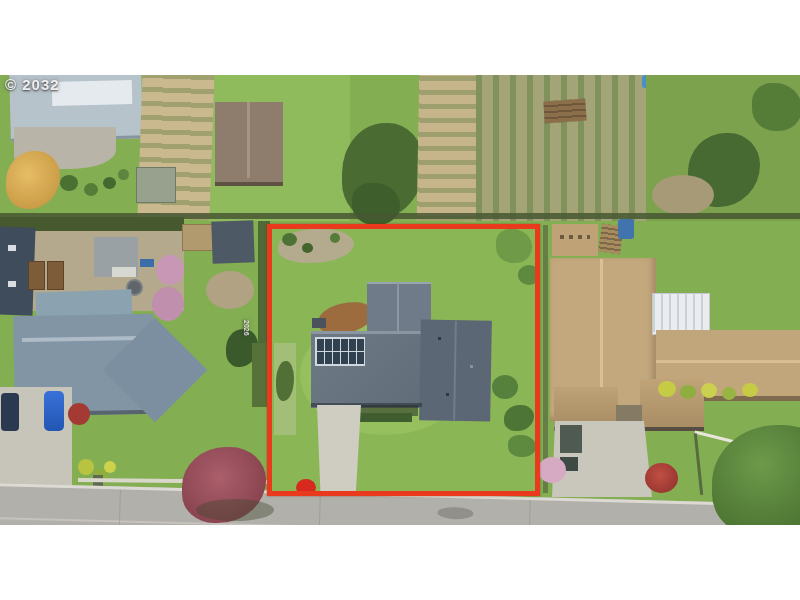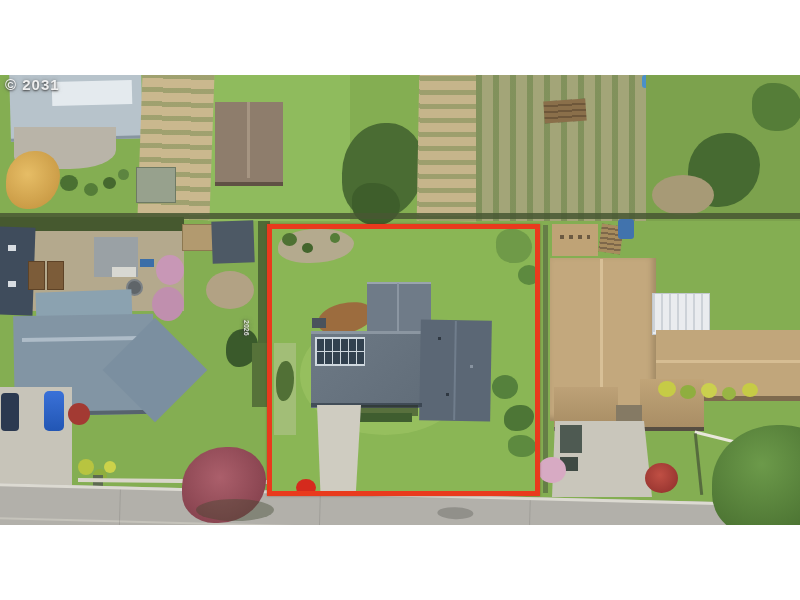--- a/index.html
+++ b/index.html
@@ -157,16 +157,16 @@
     <div class="f" style="left:560px;top:350px;width:22px;height:28px;background:#4e5a52;"></div>
     <div class="f" style="left:560px;top:382px;width:18px;height:14px;background:#3f4a44;"></div>
     <div class="f r" style="left:538px;top:382px;width:28px;height:26px;background:#d7aac3;"></div>
     <div class="f r" style="left:645px;top:388px;width:33px;height:30px;background:radial-gradient(circle at 45% 40%,#c04f44,#8c2d2a);"></div>
     <div class="f" style="left:694px;top:362px;width:54px;height:3px;background:#e9e7db;transform:rotate(14deg);"></div>
     <div class="f" style="left:697px;top:358px;width:3px;height:62px;background:rgba(50,55,45,.55);transform:rotate(-6deg);"></div>
     <div class="f blob" style="left:712px;top:350px;width:124px;height:112px;background:radial-gradient(circle at 40% 35%,#6c9a4a,#3f6429);"></div>
 
     <div class="f boundary" style="left:267px;top:149px;width:273px;height:272px;"></div>
 
-    <div class="f wm wm-main">© 2031</div>
+    <div class="f wm wm-main">© 2032</div>
     <div class="f wm wm-side">2026</div>
   </div>
 </div>
 
 </body></html>

